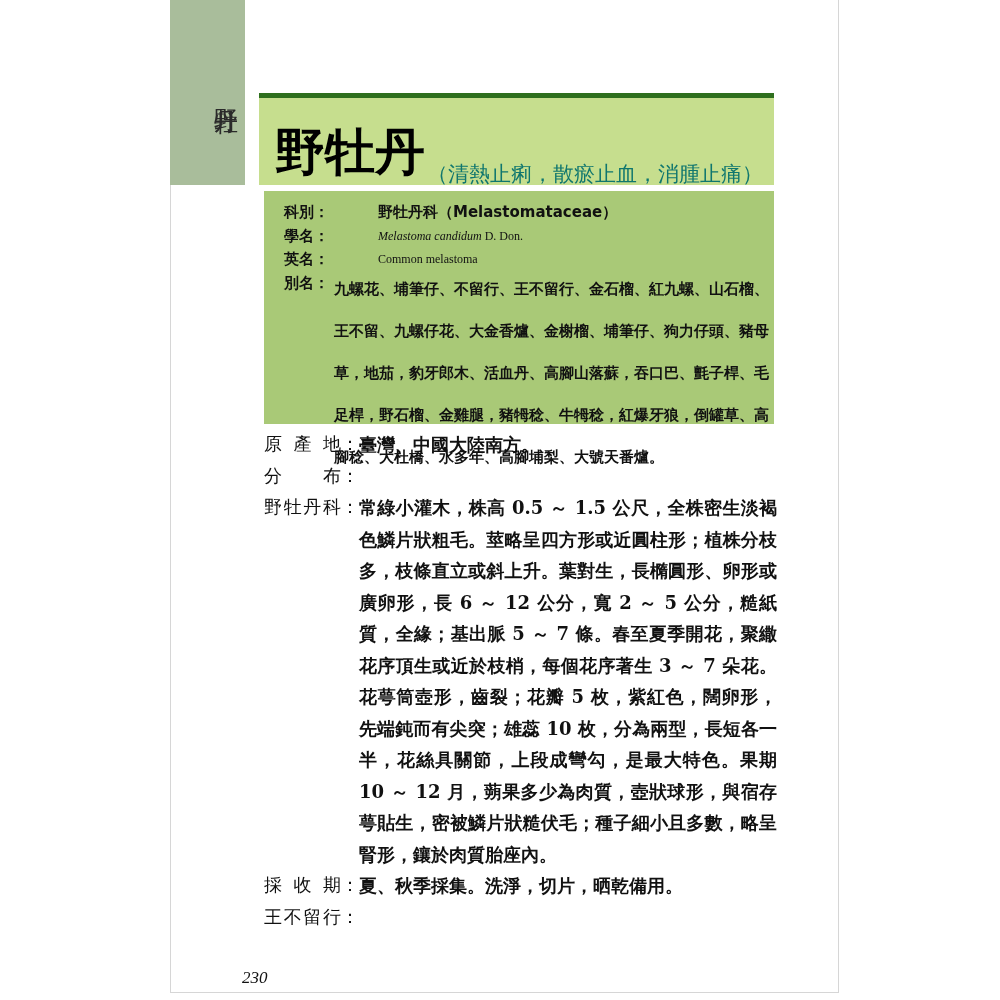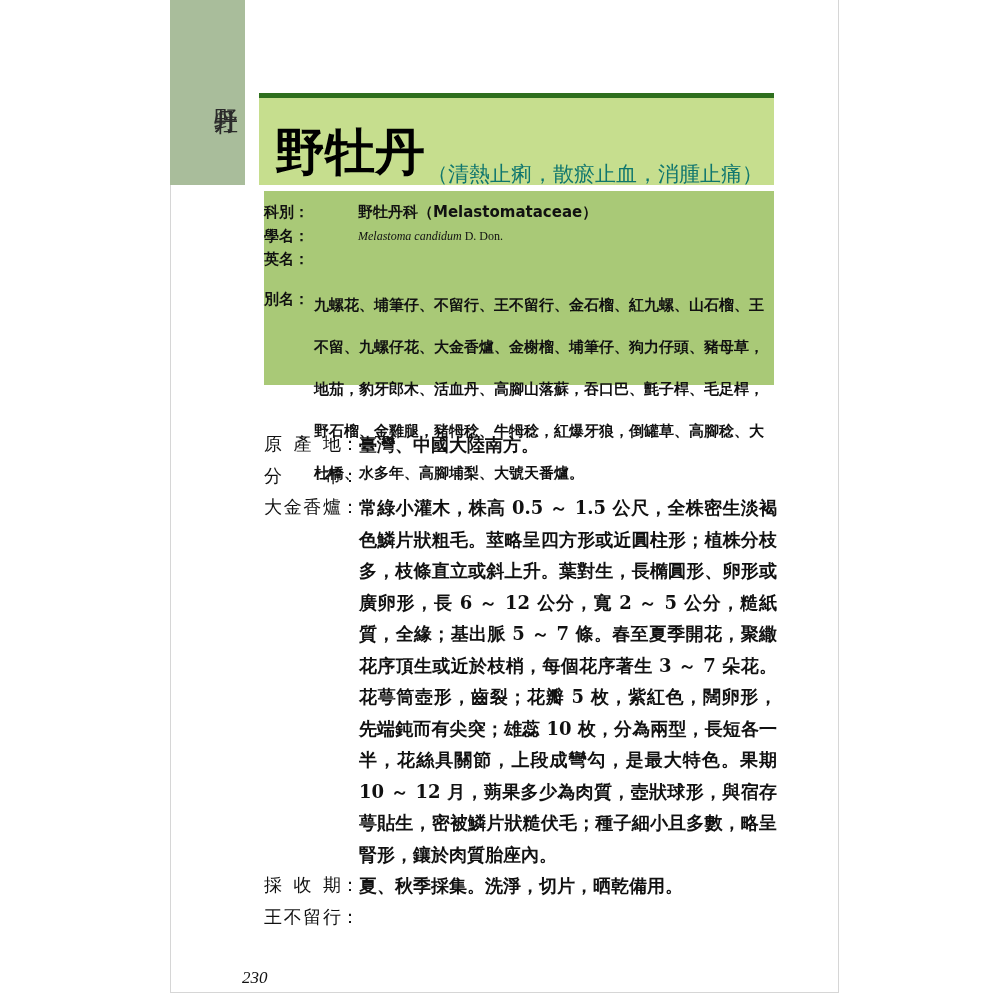--- a/index.html
+++ b/index.html
@@ -10,22 +10,22 @@
   .side-tab { position: absolute; left: 170px; top: 0; width: 75px; height: 185px; background: #a9bd9b; }
   .side-tab-text { position: absolute; right: 6px; top: 90px; width: 26px;
                    writing-mode: vertical-rl; font-family: "DejaVu Sans", sans-serif;
                    font-size: 24px; letter-spacing: 1px; color: #2a2a2a; line-height: 26px; }
   .title-box { position: absolute; left: 259px; top: 93px; width: 515px; height: 92px;
                background: #c6de8e; border-top: 5px solid #2e6f1e; box-sizing: border-box; }
   .title-main { position: absolute; left: 16px; top: 26px; font-family: "DejaVu Serif", serif;
                 font-weight: bold; font-size: 50px; line-height: 56px; color: #000; letter-spacing: 0px; }
   .title-sub { position: absolute; left: 168px; top: 50px; font-family: "DejaVu Sans", sans-serif;
                font-size: 21px; line-height: 28px; color: #0f766e; white-space: nowrap; margin-top: 12px; }
-  .info-box { position: absolute; left: 264px; top: 191px; width: 510px; height: 194px;
-              background: #a9c977; box-sizing: border-box; padding: 10px 0 0 0;
+  .info-box { position: absolute; left: 264px; top: 191px; width: 510px; height: 233px;
+              background: #a9c977; box-sizing: border-box; padding: 10px 0 0 20px;
               font-size: 15px; }
   .info-row { display: flex; line-height: 23.5px; }
   .info-label { font-family: "DejaVu Sans", sans-serif; font-weight: bold; width: 50px; flex: none; white-space: nowrap; }
   .info-value { font-family: "DejaVu Sans", sans-serif; font-weight: bold; width: 448px; margin-left: 44px; }
   .info-value.serif { font-family: "Liberation Serif", serif; font-weight: normal; font-size: 12px; }
   .info-value .it { font-style: italic; }
   .alias-value { font-family: "DejaVu Sans", sans-serif; font-weight: bold; font-size: 15px;
                  line-height: 42px; width: 450px; margin-top: -4px; }
   .body-text { position: absolute; left: 264px; top: 429px; width: 520px;
                font-family: "DejaVu Serif", "Liberation Serif", serif; font-size: 18px; }
@@ -55,37 +55,38 @@
   <div class="info-row">
     <span class="info-label">科別：</span>
     <span class="info-value" style="font-size:15px;">野牡丹科（Melastomataceae）</span>
   </div>
   <div class="info-row">
     <span class="info-label">學名：</span>
     <span class="info-value serif"><span class="it">Melastoma candidum</span><span> D. Don.</span></span>
   </div>
   <div class="info-row">
     <span class="info-label">英名：</span>
+    <span class="info-value serif">Common melastoma</span>
   </div>
-  <div class="info-row" style="margin-top:16px;">
+  <div class="info-row" style="margin-top:0;">
     <span class="info-label">別名：</span>
     <span class="alias-value">九螺花、埔筆仔、不留行、王不留行、金石榴、紅九螺、山石榴、王不留、九螺仔花、大金香爐、金榭榴、埔筆仔、狗力仔頭、豬母草，地茄，豹牙郎木、活血丹、高腳山落蘇，吞口巴、氈子桿、毛足桿，野石榴、金雞腿，豬牳稔、牛牳稔，紅爆牙狼，倒罐草、高腳稔、大杜橋、水多年、高腳埔梨、大號天番爐。</span>
   </div>
 </div>
 
 <div class="body-text">
   <div class="field">
     <span class="field-label"><span class="lbl">原產地</span>：</span>
     <span class="field-value">臺灣、中國大陸南方。</span>
   </div>
   <div class="field">
     <span class="field-label"><span class="lbl">分布</span>：</span>
   </div>
   <div class="field">
-    <span class="field-label"><span class="lbl">大金香爐</span>：</span>
+    <span class="field-label"><span class="lbl">野牡丹科</span>：</span>
     <span class="field-value">常綠小灌木，株高 0.5 ～ 1.5 公尺，全株密生淡褐色鱗片狀粗毛。莖略呈四方形或近圓柱形；植株分枝多，枝條直立或斜上升。葉對生，長橢圓形、卵形或廣卵形，長 6 ～ 12 公分，寬 2 ～ 5 公分，糙紙質，全緣；基出脈 5 ～ 7 條。春至夏季開花，聚繖花序頂生或近於枝梢，每個花序著生 3 ～ 7 朵花。花萼筒壺形，齒裂；花瓣 5 枚，紫紅色，闊卵形，先端鈍而有尖突；雄蕊 10 枚，分為兩型，長短各一半，花絲具關節，上段成彎勾，是最大特色。果期 10 ～ 12 月，蒴果多少為肉質，壺狀球形，與宿存萼貼生，密被鱗片狀糙伏毛；種子細小且多數，略呈腎形，鑲於肉質胎座內。</span>
   </div>
   <div class="field">
     <span class="field-label"><span class="lbl">採收期</span>：</span>
     <span class="field-value">夏、秋季採集。洗淨，切片，晒乾備用。</span>
   </div>
   <div class="field">
     <span class="field-label"><span class="lbl">王不留行</span>：</span>
   </div>
 </div>

